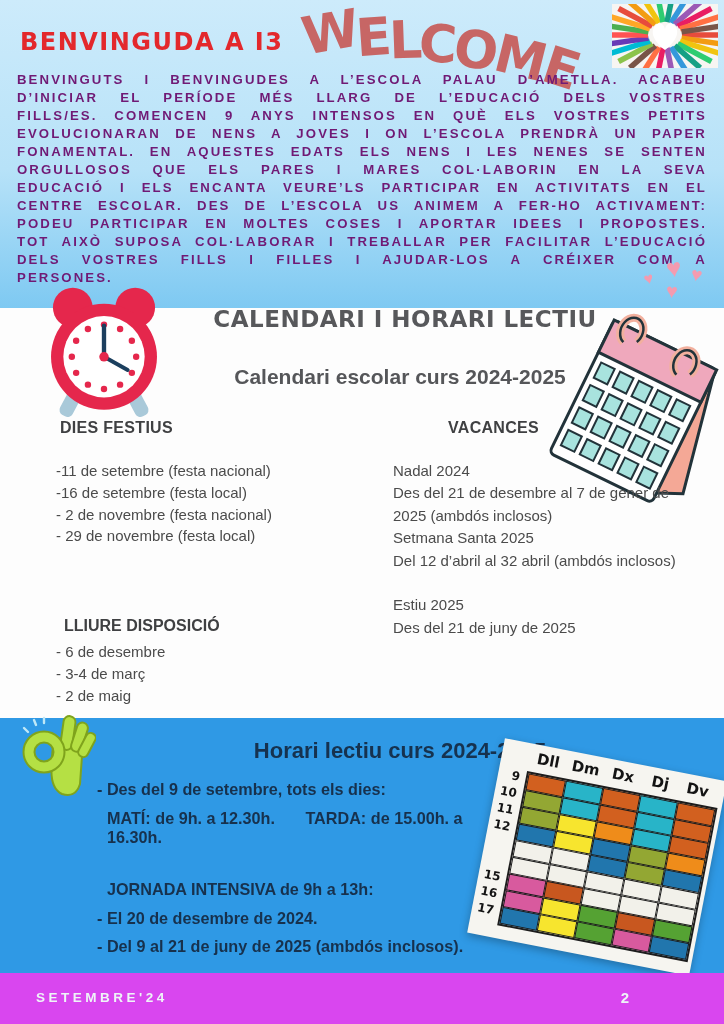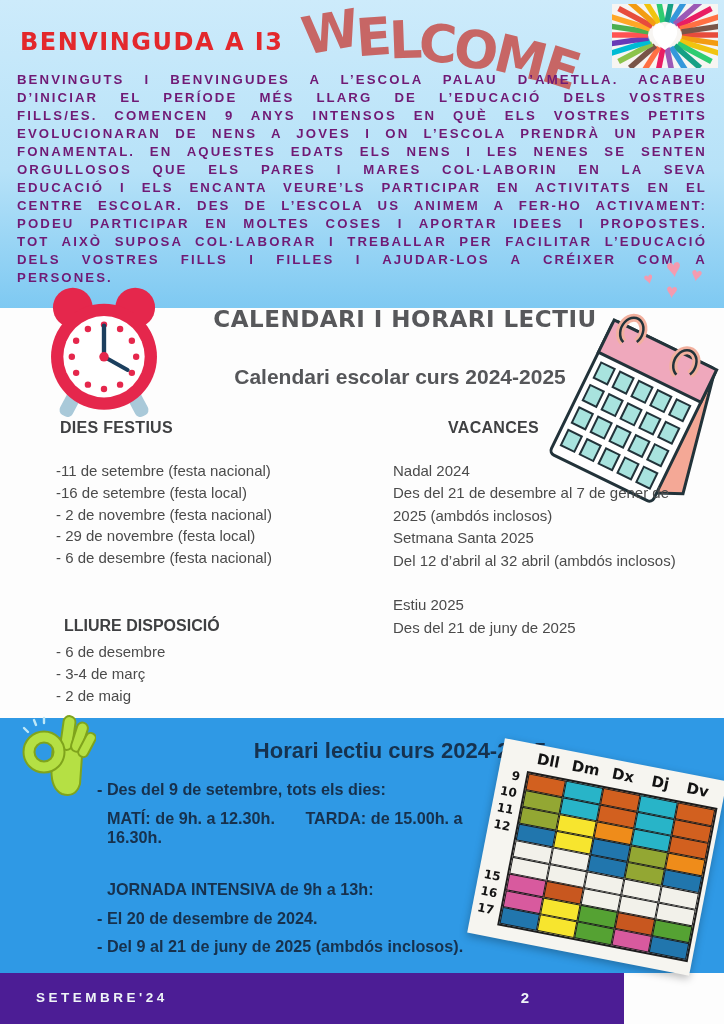--- a/index.html
+++ b/index.html
@@ -5,21 +5,21 @@
   * { margin:0; padding:0; box-sizing:border-box; }
   html,body { width:724px; height:1024px; }
   body { font-family:"Liberation Sans", sans-serif; overflow:hidden; }
   .page { position:relative; width:724px; height:1024px; background:#fdfdfd; }
 
   
   .top-band   { position:absolute; left:0; top:0; width:724px; height:308px;
                 background:linear-gradient(180deg,#cdebfb 0%,#b7e2f8 55%,#7ec9f2 100%); }
   .white-band { position:absolute; left:0; top:308px; width:724px; height:410px; background:#fdfdfd; }
   .blue-band  { position:absolute; left:0; top:718px; width:724px; height:255px; background:#2f99e5; }
-  .footer     { position:absolute; left:0; top:973px; width:624px; height:51px; background:#4c1d95; z-index:9; }
+  .footer     { position:absolute; left:0; top:973px; width:724px; height:51px; background:#d946ef; z-index:9; }
 
   .page-title { position:absolute; left:20px; top:28px; font-family:"DejaVu Sans",sans-serif;
                 font-weight:700; font-size:24px; letter-spacing:1.5px; color:#e3282c;text-align:right; }
 
   .welcome { position:absolute; left:302px; top:2px; font-family:"DejaVu Sans",sans-serif;
              font-weight:700; font-size:52px; color:#c76665; white-space:nowrap; }
   .welcome span { display:inline-block; margin-right:-3px; }
 
   .pencils { position:absolute; left:612px; top:4px; width:106px; height:64px; }
 
@@ -201,21 +201,20 @@
   </svg>
 
   <div class="col-title t-festius">DIES FESTIUS</div>
   <div class="col-title t-vacances">VACANCES</div>
 
   <div class="list l-festius">
     <div>-11 de setembre (festa nacional)</div>
     <div>-16 de setembre (festa local)</div>
     <div>- 2 de novembre (festa nacional)</div>
     <div>- 29 de novembre (festa local)</div>
-    <div>- 6 de desembre (festa nacional)</div>
   </div>
 
   <div class="lliure-title">LLIURE DISPOSICIÓ</div>
   <div class="list l-lliure">
     <div>- 6 de desembre</div>
     <div>- 3-4 de març</div>
     <div>- 2 de maig</div>
   </div>
 
   <div class="list l-vacances">

